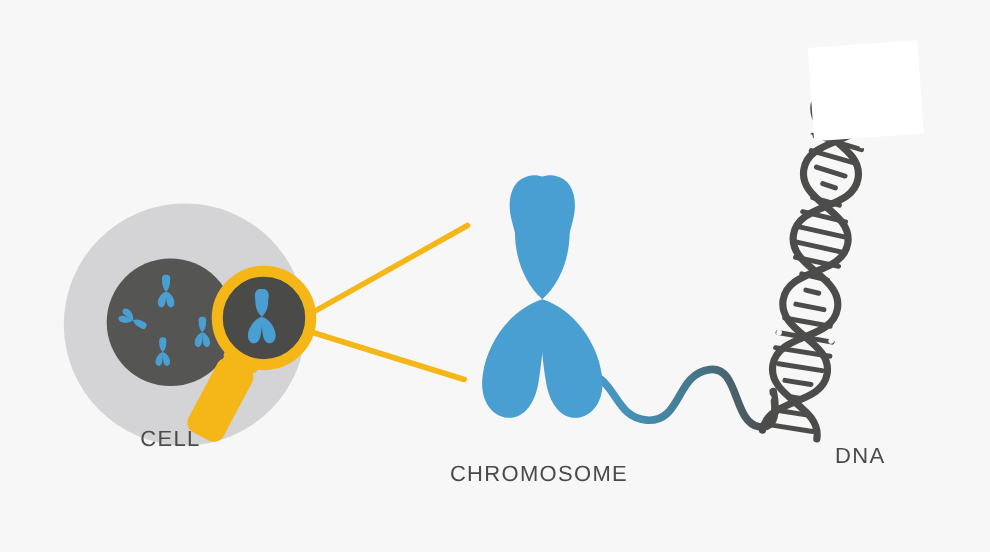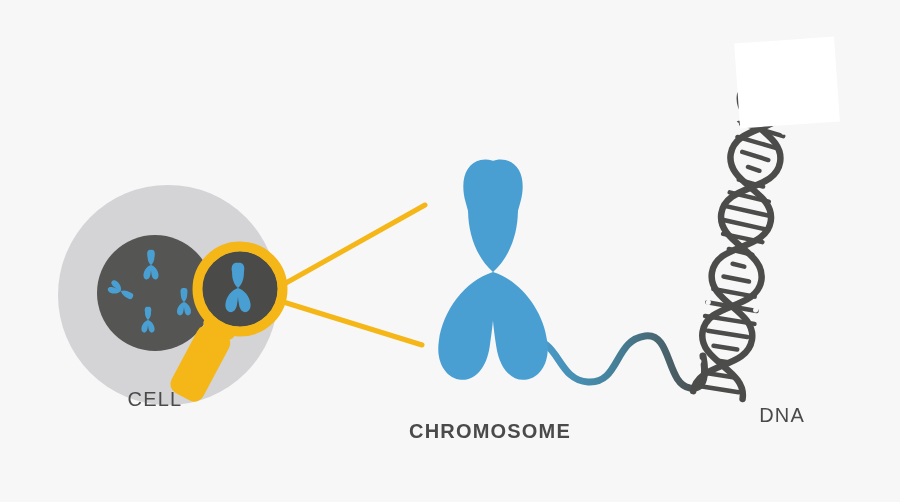--- a/index.html
+++ b/index.html
@@ -42,21 +42,20 @@
     width: 310px;
     text-align: center;
     font-size: 20px;
   }
   #label-chromosome {
     left: 350px;
     top: 420px;
     width: 280px;
     text-align: center;
     font-size: 20px;
-    font-weight: bold;
   }
   #label-dna {
     left: 655px;
     top: 404px;
     width: 150px;
     text-align: right;
     font-size: 20px;
   }
 </style>
 </head>

